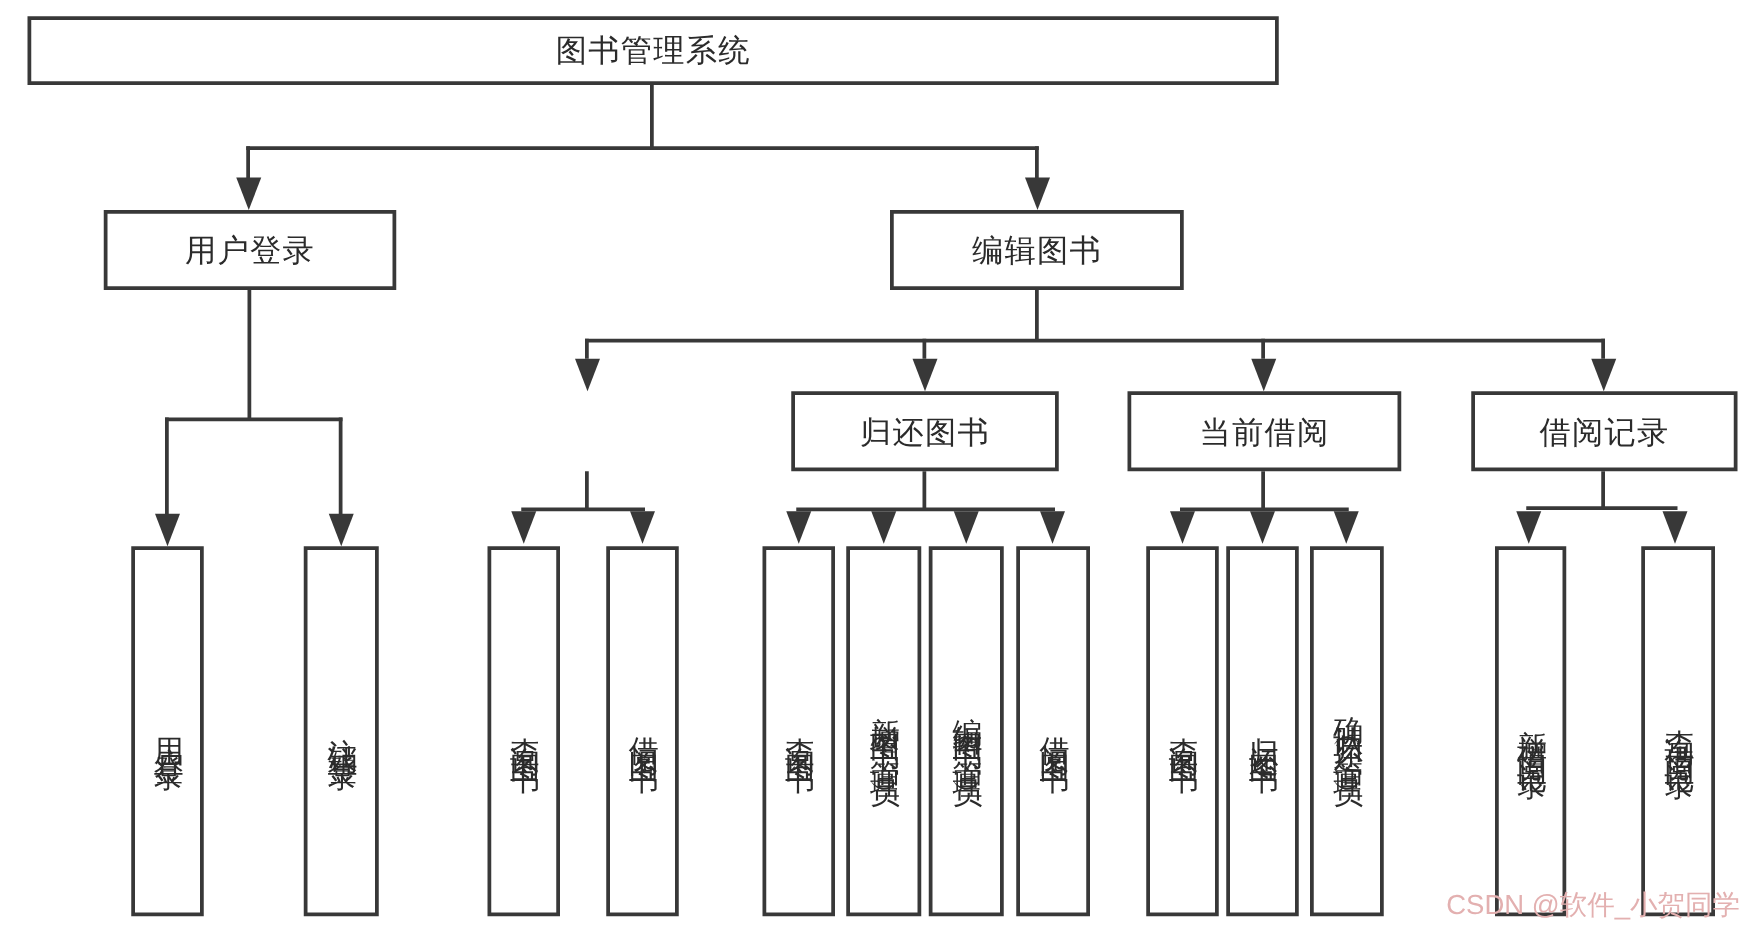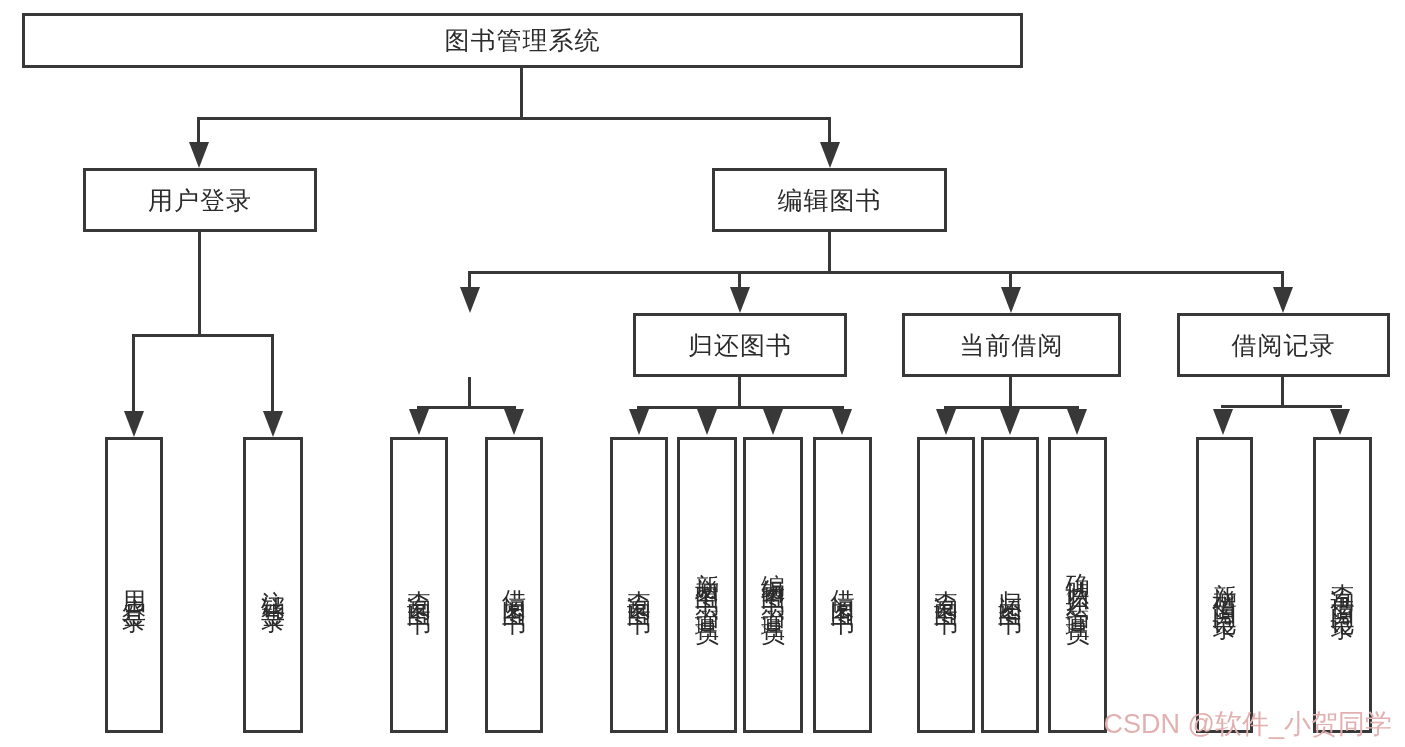--- a/index.html
+++ b/index.html
@@ -30,21 +30,21 @@
   .vl{position:absolute;width:3px;background:var(--line);}
   .hl{position:absolute;height:3px;background:var(--line);}
   .ar{
     position:absolute;width:0;height:0;
     border-left:10px solid transparent;
     border-right:10px solid transparent;
     border-top:26px solid var(--line);
   }
   .watermark{
     position:absolute;top:710px;right:13px;height:28px;line-height:28px;
-    font-size:27px;color:var(--wm);white-space:nowrap;
+    font-size:22px;color:var(--wm);white-space:nowrap;
   }
 </style>
 </head>
 <body>
 
 <div class="canvas">
 
   <div class="box" style="left:22px;top:13px;width:1001px;height:55px">
     <span class="hlabel">图书管理系统</span>
   </div>

